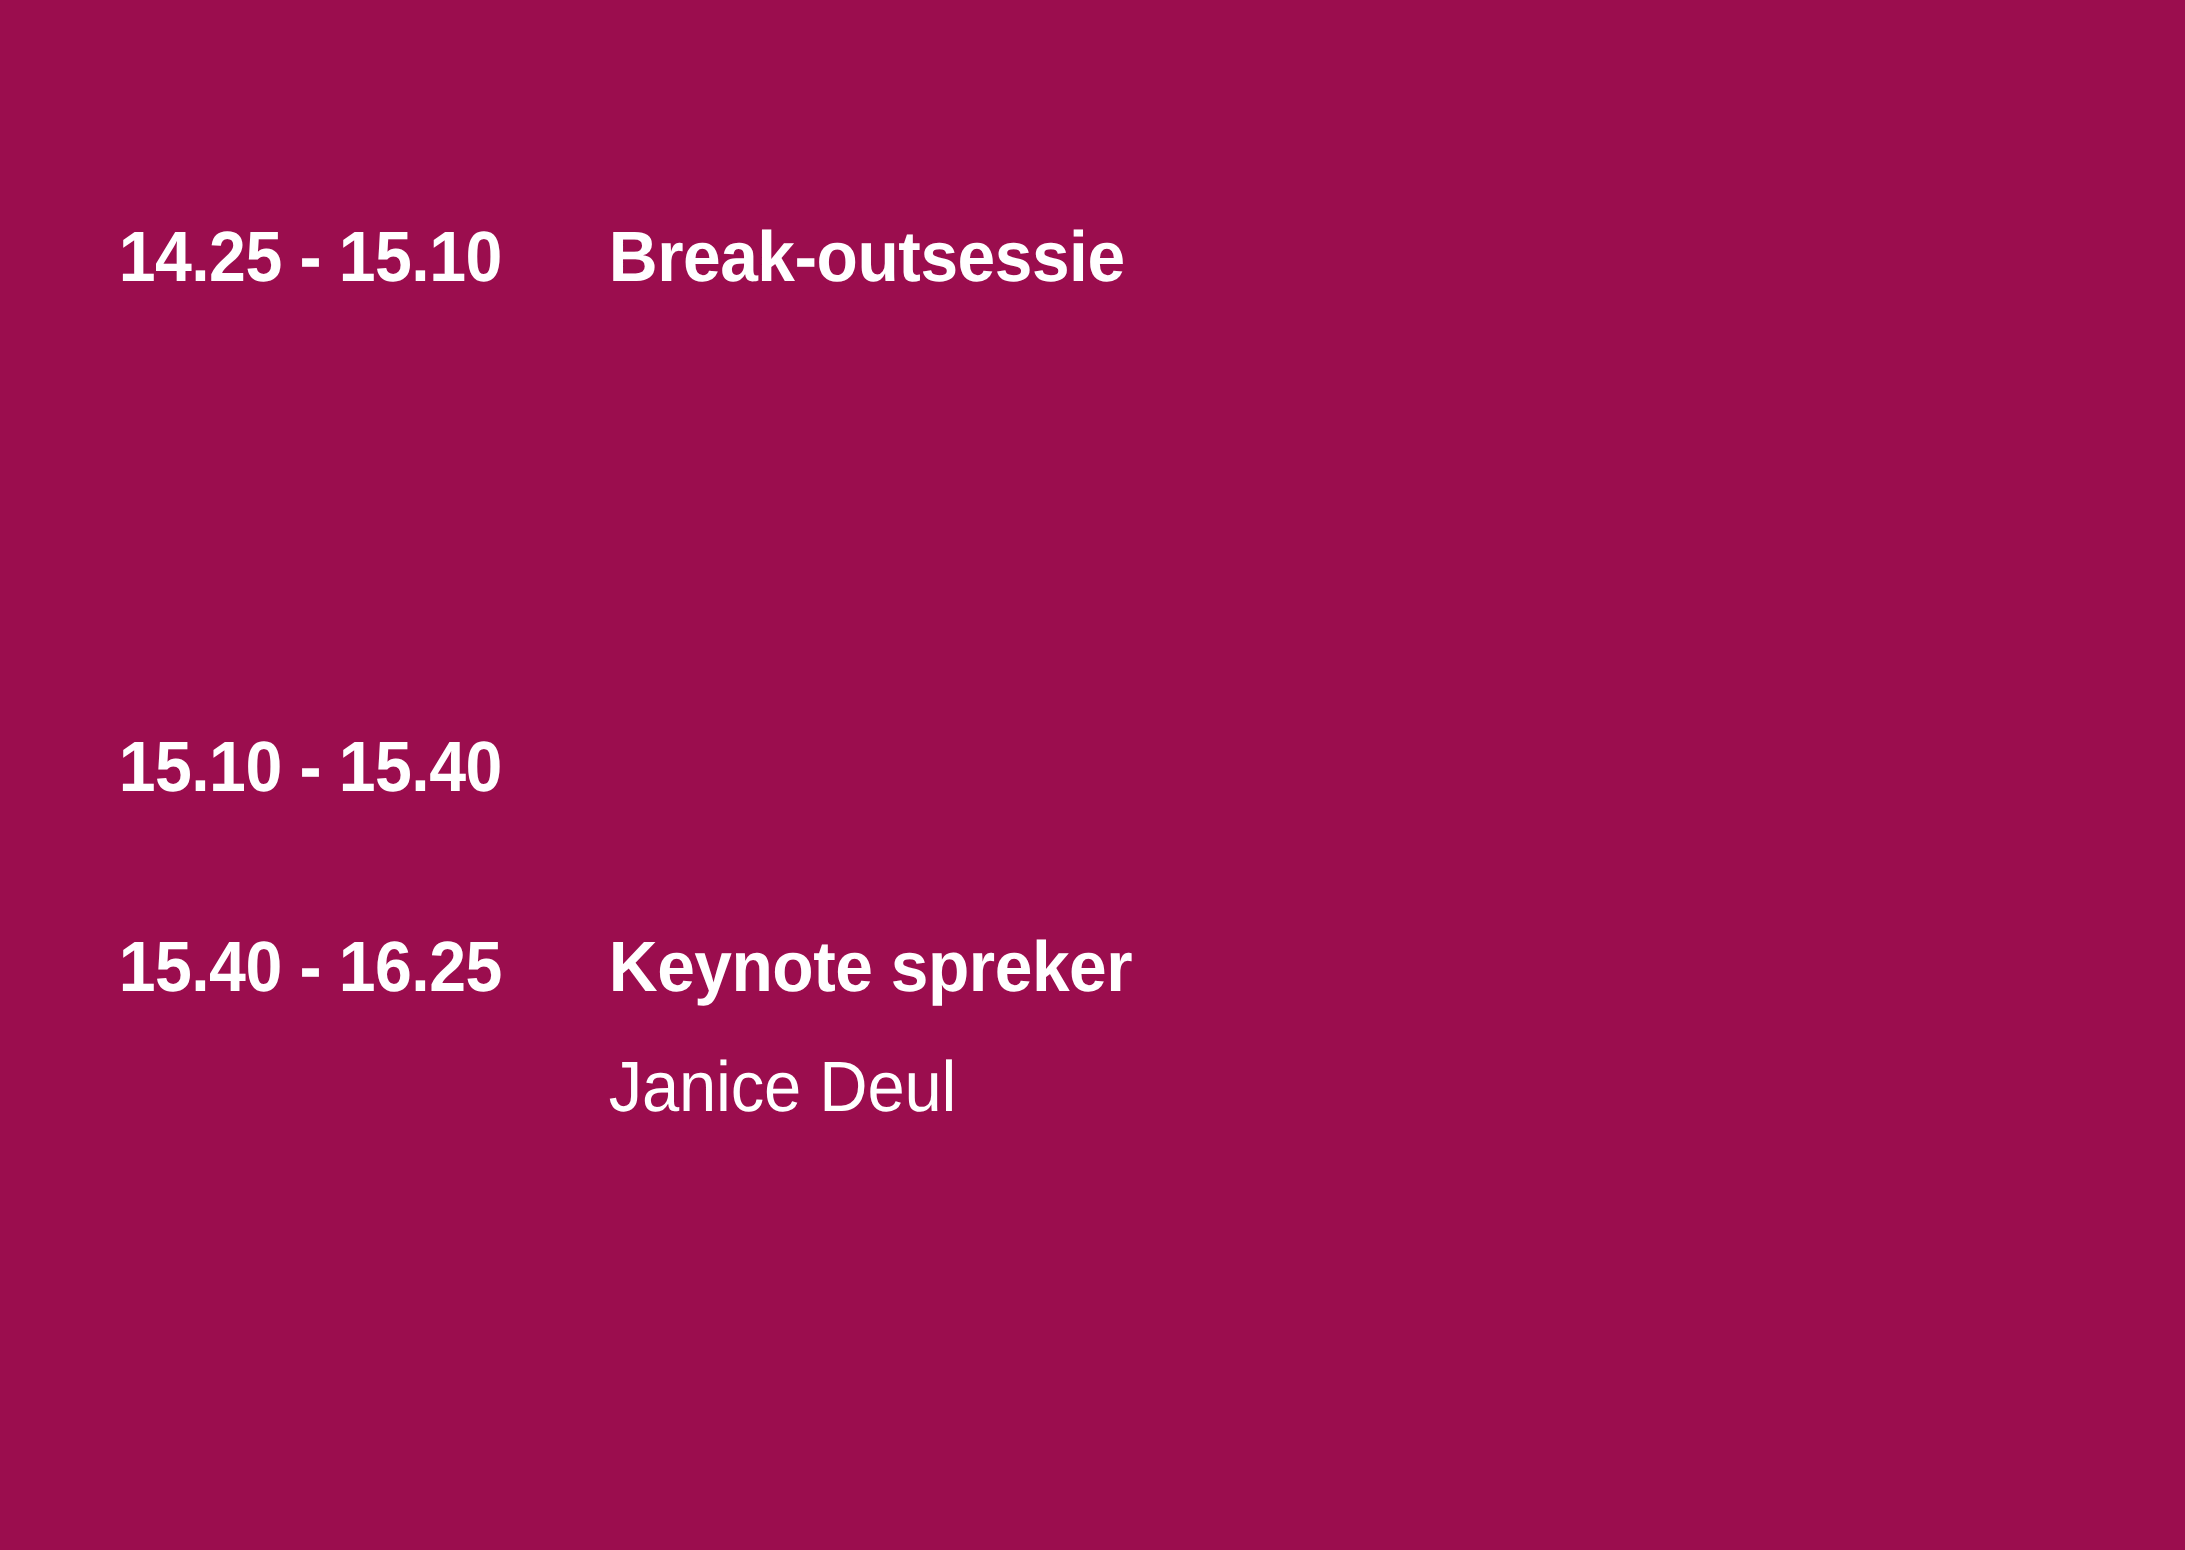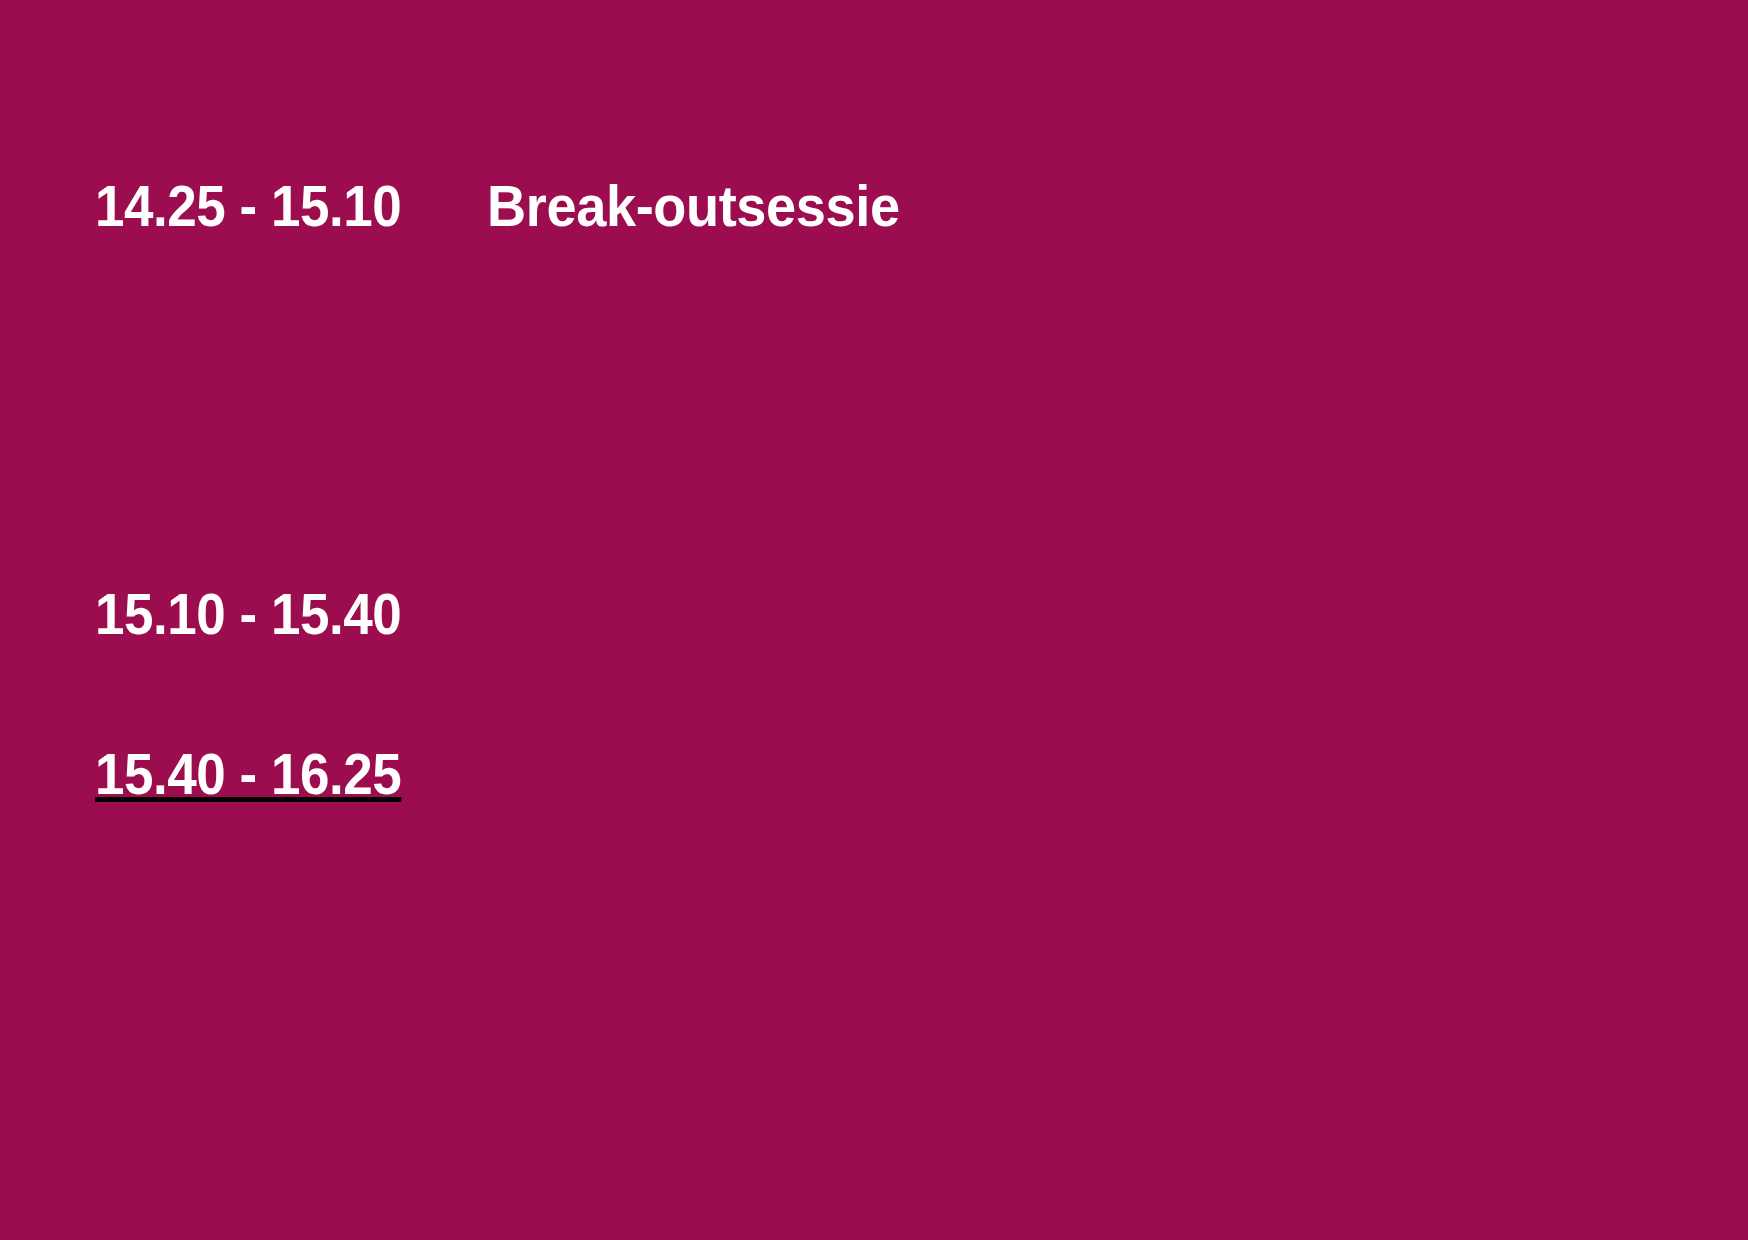--- a/index.html
+++ b/index.html
@@ -30,21 +30,21 @@
 
   .block {
     display: flex;
     align-items: flex-start;
     position: absolute;
     left: 95px;
   }
 
   .block-1 { top: 178px; }
   .block-2 { top: 586px; gap: 38px; }
-  .block-3 { top: 746px; text-decoration: underline; }
+  .block-3 { top: 746px; }
 
   .time {
     flex: 0 0 auto;
     width: 392px;
     font-weight: 700;
     font-size: 57px;
     line-height: 1.0;
     letter-spacing: -0.5px;
     color: #ffffff;
     white-space: nowrap;
@@ -102,16 +102,22 @@
         <div class="title" style="color: rgb(255, 255, 255);">Break-outsessie</div>
       </div>
     </div>
 
     <div class="block block-2">
       <div class="time" style="color: rgb(255, 255, 255);">15.10 - 15.40</div>
     </div>
 
     <div class="block block-3">
       <div class="time" style="color: rgb(255, 255, 255);">15.40 - 16.25</div>
+      <div class="body-col">
+        <div class="title" style="color: rgb(255, 255, 255);">Keynote spreker</div>
+        <ul class="speakers">
+          <li class="speaker" style="color: rgb(255, 255, 255);">Janice Deul</li>
+        </ul>
+      </div>
     </div>
 
   </div>
 </div>
 
 </body></html>

